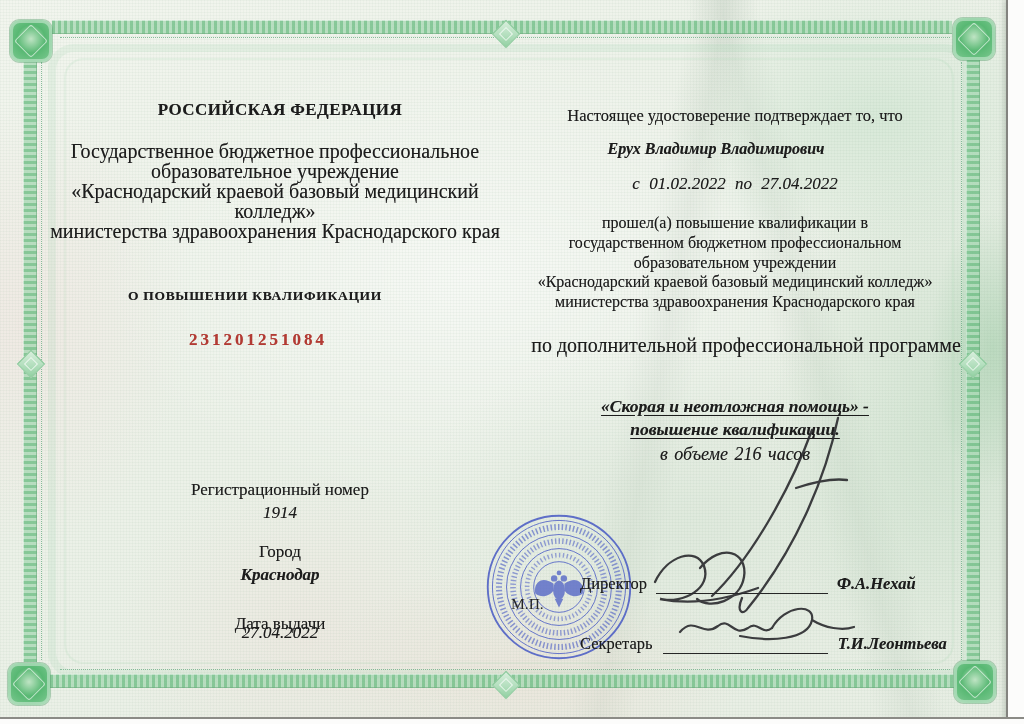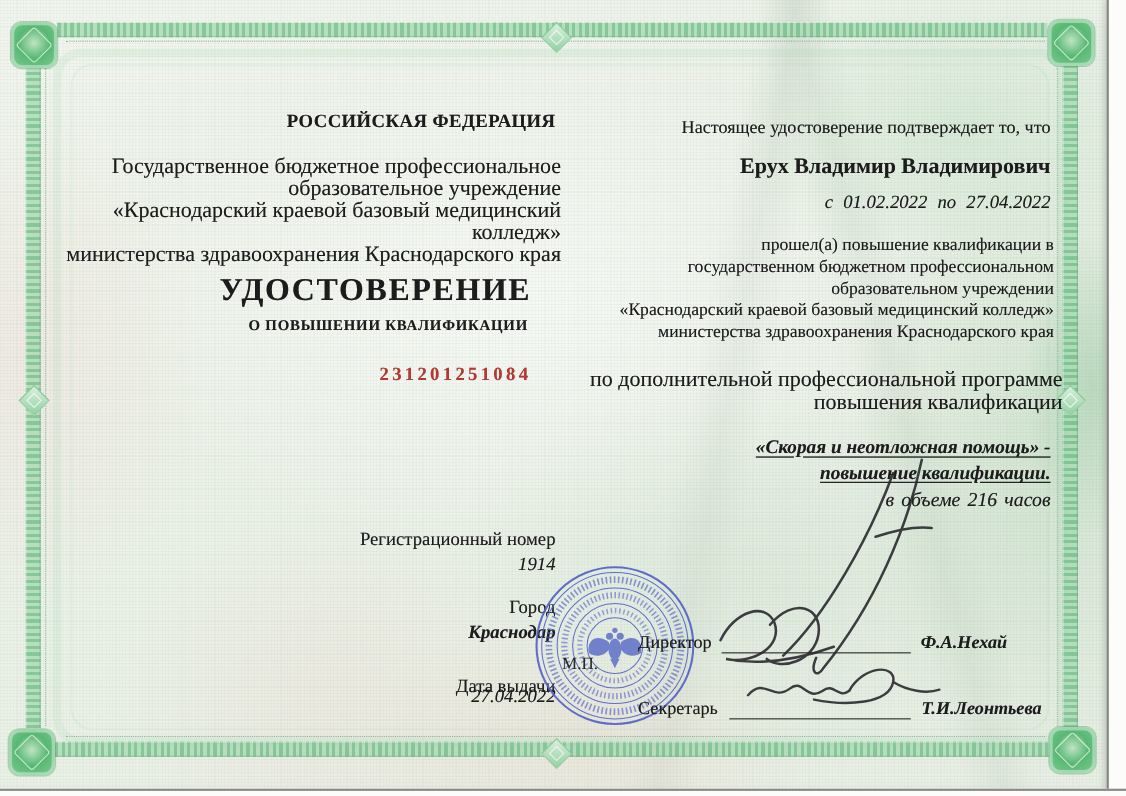--- a/index.html
+++ b/index.html
@@ -51,34 +51,34 @@
     background:linear-gradient(135deg,#d9efdd,#93d1a3);border:1px solid rgba(140,200,155,.9);}
   .mid-diamond::after{content:"";position:absolute;inset:4px;border:1px solid rgba(255,255,255,.7);}
   #diamond-top{left:496px;top:24px;} #diamond-bottom{left:496px;top:675px;}
   #diamond-left{left:21px;top:354px;} #diamond-right{left:963px;top:354px;}
   
   #scan-right{position:absolute;top:0;right:0;width:16px;height:100%;background:#fcfcfb;
     border-left:2px solid #83837f;box-shadow:-3px 0 4px rgba(120,130,120,.25);}
   #scan-bottom{position:absolute;left:0;top:717px;width:100%;height:7px;background:#fcfcfb;
     border-top:2px solid #8b8b86;}
   
-  .tb{position:absolute;text-align:right;text-shadow:0 0 .4px rgba(20,20,20,.45);}
+  .tb{position:absolute;text-align:center;text-shadow:0 0 .4px rgba(20,20,20,.45);}
   #country{left:55px;top:100px;width:450px;font-size:17px;font-weight:bold;letter-spacing:.4px;}
   #institution{left:40px;top:141px;width:470px;font-size:20px;line-height:20px;}
   #doc-title{left:33px;top:248px;width:450px;font-size:29px;font-weight:bold;letter-spacing:1.5px;}
   #doc-subtitle{left:30px;top:288px;width:450px;font-size:13.5px;font-weight:bold;letter-spacing:.7px;}
   #serial{left:33px;top:330px;width:450px;font-size:17px;font-weight:bold;letter-spacing:3px;color:#b23a33;text-shadow:0 0 .4px rgba(178,58,51,.5);}
   #reg-label{left:55px;top:480px;width:450px;font-size:17px;}
   #reg-value{left:55px;top:503px;width:450px;font-size:17px;font-style:italic;}
   #city-label{left:55px;top:542px;width:450px;font-size:17px;}
   #city-value{left:55px;top:565px;width:450px;font-size:17px;font-weight:bold;font-style:italic;}
   #date-label{left:55px;top:614px;width:450px;font-size:17px;}
   #date-value{left:55px;top:623px;width:450px;font-size:17px;font-style:italic;}
   #confirm{left:515px;top:106px;width:440px;font-size:16.5px;}
-  #holder{left:515px;top:140px;width:440px;font-size:20px;font-weight:bold;}
+  #holder{left:496px;top:140px;width:440px;font-size:16px;font-weight:bold;font-style:italic;}
   #period{left:515px;top:174px;width:440px;font-size:17px;font-style:italic;word-spacing:5px;}
   #completed{left:512px;top:213px;width:446px;font-size:16px;line-height:19.8px;}
   #program-intro{left:526px;top:335px;width:440px;font-size:20px;line-height:21px;}
   #program-name{left:515px;top:395px;width:440px;font-size:17.5px;font-weight:bold;font-style:italic;line-height:23px;}
   #program-name .l{text-decoration:underline;text-underline-offset:3px;}
   #volume{left:515px;top:444px;width:440px;font-size:18px;font-style:italic;word-spacing:2px;}
   
   .sig-row{position:absolute;display:flex;align-items:flex-end;gap:9px;text-shadow:0 0 .4px rgba(20,20,20,.45);}
   #director-row{left:580px;top:574px;} #secretary-row{left:580px;top:634px;gap:10px;}
   .sig-row .lbl{font-size:16.5px;}
@@ -114,21 +114,20 @@
   <div class="mid-diamond" id="diamond-left"></div>
   <div class="mid-diamond" id="diamond-right"></div>
 
   <div class="tb" id="country">РОССИЙСКАЯ ФЕДЕРАЦИЯ</div>
   <div class="tb" id="institution">
     <div class="l">Государственное бюджетное профессиональное</div>
     <div class="l">образовательное учреждение</div>
     <div class="l">«Краснодарский краевой базовый медицинский колледж»</div>
     <div class="l">министерства здравоохранения Краснодарского края</div>
   </div>
-  <div class="tb" id="doc-title">УДОСТОВЕРЕНИЕ</div>
   <div class="tb" id="doc-subtitle">О ПОВЫШЕНИИ КВАЛИФИКАЦИИ</div>
   <div class="tb" id="serial">231201251084</div>
   <div class="tb" id="reg-label">Регистрационный номер</div>
   <div class="tb" id="reg-value">1914</div>
   <div class="tb" id="city-label">Город</div>
   <div class="tb" id="city-value">Краснодар</div>
   <div class="tb" id="date-label">Дата выдачи</div>
   <div class="tb" id="date-value">27.04.2022</div>
 
   <div class="tb" id="confirm">Настоящее удостоверение подтверждает то, что</div>
@@ -136,21 +135,20 @@
   <div class="tb" id="period">с 01.02.2022  по 27.04.2022</div>
   <div class="tb" id="completed">
     <div class="l">прошел(а) повышение квалификации в</div>
     <div class="l">государственном бюджетном профессиональном</div>
     <div class="l">образовательном учреждении</div>
     <div class="l">«Краснодарский краевой базовый медицинский колледж»</div>
     <div class="l">министерства здравоохранения Краснодарского края</div>
   </div>
   <div class="tb" id="program-intro">
     <div class="l">по дополнительной профессиональной программе</div>
-    <div class="l">повышения квалификации</div>
   </div>
   <div class="tb" id="program-name">
     <div class="l">«Скорая и неотложная помощь» -</div>
     <div class="l">повышение квалификации.</div>
   </div>
   <div class="tb" id="volume">в объеме 216 часов</div>
 
   <svg id="stamp" viewBox="-80 -80 160 160">
     <g fill="none" stroke="#5364c6">
       <circle r="76" stroke-width="2"></circle>

